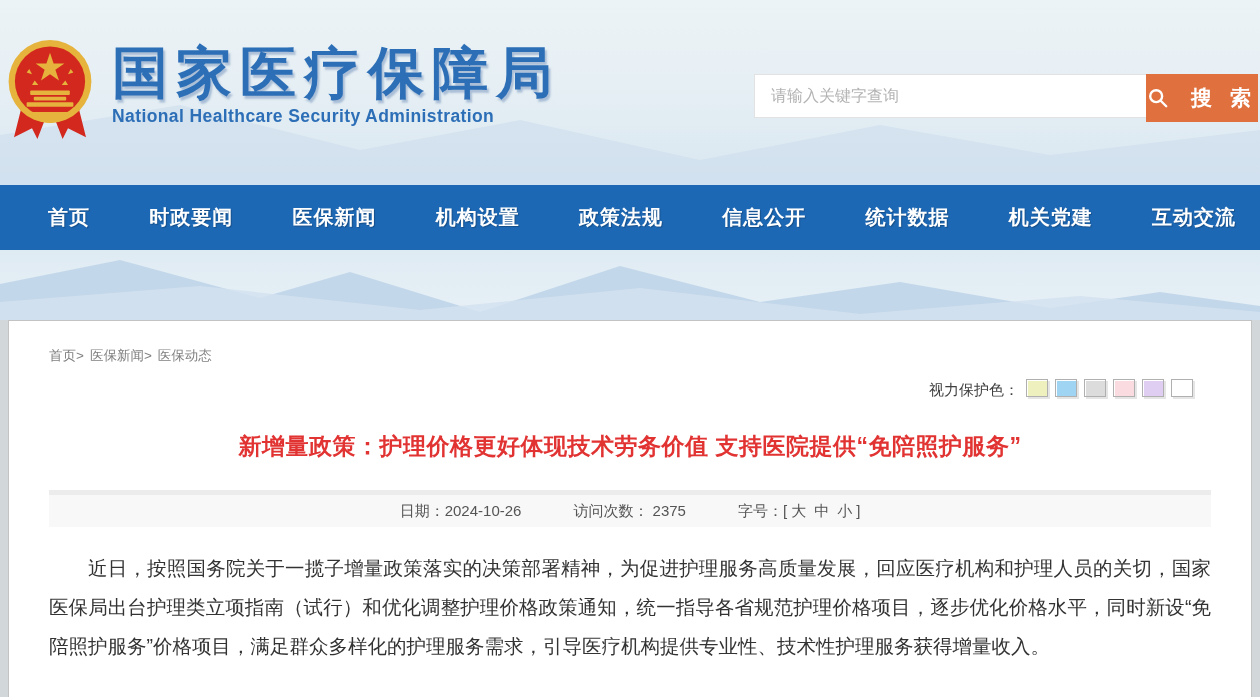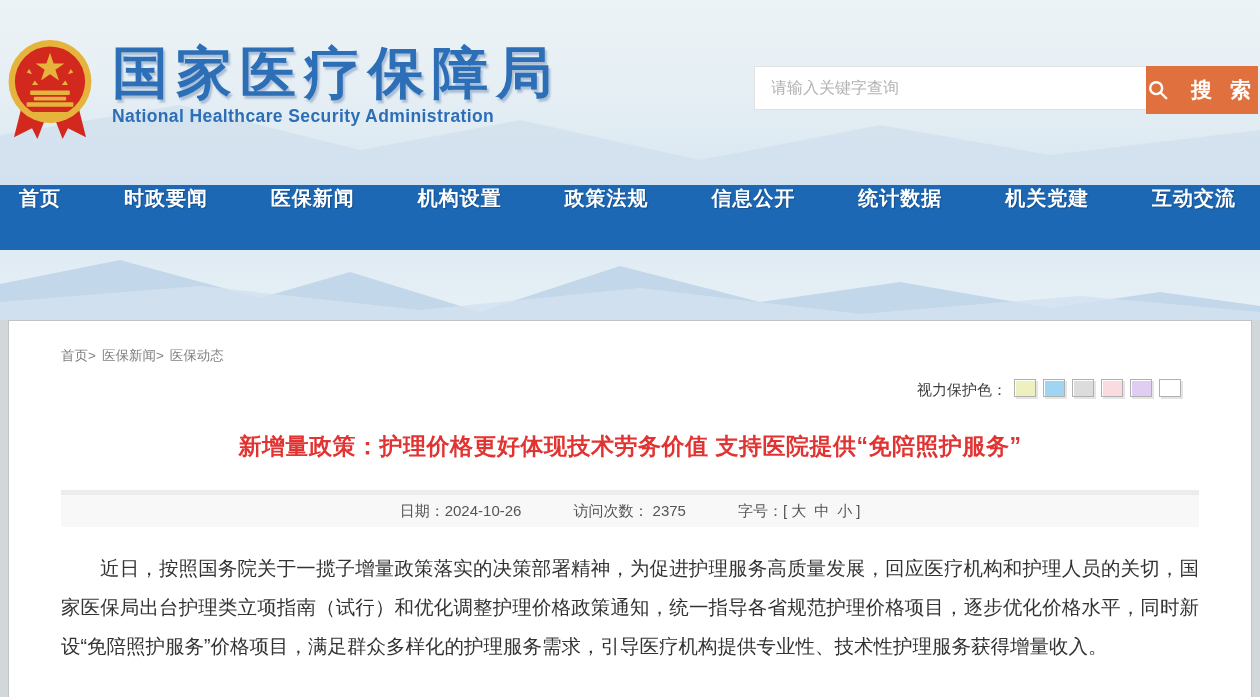--- a/index.html
+++ b/index.html
@@ -10,44 +10,44 @@
   .header { position:relative; height:185px;
             background:linear-gradient(180deg,#ecf3f6 0%,#e6eff4 45%,#d9e7f1 100%); }
   .header-mist { position:absolute; left:0; bottom:0; width:100%; height:120px; opacity:.55; }
   .emblem { position:absolute; left:5px; top:38px; width:90px; height:105px; }
   .logo-text { position:absolute; left:112px; top:42px; }
   .site-name { font-family:Liberation Sans, sans-serif; font-weight:bold;
                font-size:56px; line-height:62px; color:#2d6fb7; letter-spacing:8px;
                text-shadow:2px 3px 2px rgba(120,150,190,.55); white-space:nowrap; }
   .site-name-en { font-size:17.5px; font-weight:bold; color:#2d6fb7; margin-top:2px;
                   letter-spacing:.4px; white-space:nowrap; }
-  .search-wrap { position:absolute; right:2px; top:66px; display:flex; height:44px; }
+  .search-wrap { position:absolute; right:2px; top:74px; display:flex; height:44px; }
   .search-input { width:392px; height:44px; border:1px solid #e2e2e2; border-right:none;
                   background:#fff; padding:0 16px; font-size:16px; color:#333; outline:none; }
   .search-input::placeholder { color:#b3b3b3; }
   .search-btn { width:112px; height:48px; border:none; background:#e0713f; color:#fff;
                 font-size:21px; font-weight:bold; letter-spacing:6px; cursor:pointer;
                 display:flex; align-items:center; justify-content:center; gap:22px; }
   .search-btn svg { flex:0 0 auto; }
 
   
-  .nav { height:65px; background:#1d68b5; display:flex; 
-         justify-content:space-between; padding:0 24px 0 19px; }
+  .nav { height:65px; background:#1d68b5; display:flex; align-items:center;
+         justify-content:space-between; padding:0 24px 0 48px; }
   .nav-item { color:#fff; font-size:20px; font-weight:bold; text-decoration:none;
               letter-spacing:1px; text-shadow:1px 1px 1px rgba(0,0,0,.25); cursor:pointer; }
 
   
   .mist { position:relative; height:70px;
           background:linear-gradient(180deg,#dfebf3 0%,#e7f0f6 100%); overflow:hidden; }
   .mist svg { position:absolute; left:0; top:0; width:100%; height:100%; }
 
   
   .content-outer { height:377px; padding:0 8px; background:#d2d7da; }
   .card { background:#fff; border:1px solid #c3c3c3; border-bottom:none; height:100%;
-          padding:0 52px; position:relative; }
+          padding:0 40px; position:relative; }
 
   .breadcrumb { padding-top:26px; font-size:13.5px; color:#808080; }
   .crumb { color:#808080; text-decoration:none; margin-right:6px; cursor:pointer; }
 
   .eye-row { display:flex; justify-content:flex-end; align-items:center; margin:14px 18px 0 0; }
   .eye-label { font-size:15px; color:#404040; }
   .swatch { display:inline-block; width:22px; height:18px; margin-left:7px;
             border:1px solid #b0b0b0; cursor:pointer;
             box-shadow:inset 1px 1px 0 rgba(255,255,255,.95), 2px 2px 0 rgba(0,0,0,.10); }
 

